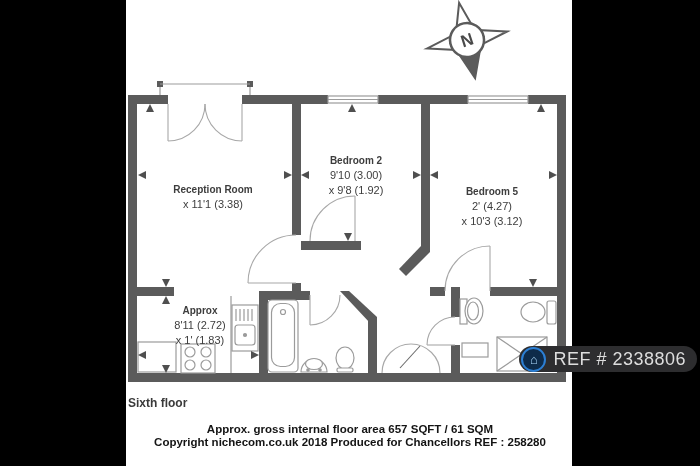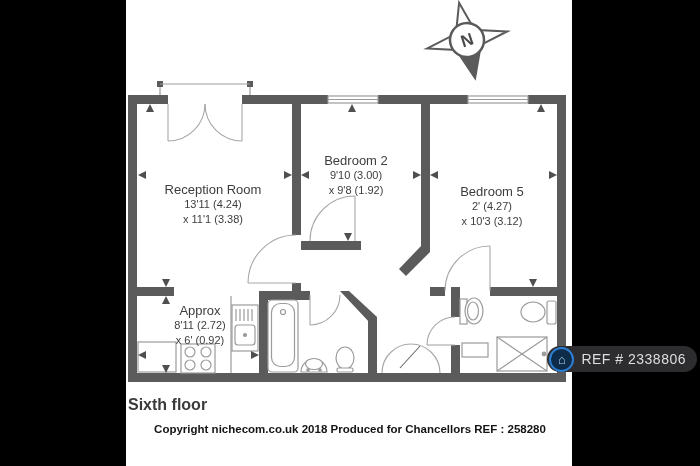--- a/index.html
+++ b/index.html
@@ -9,41 +9,41 @@
   }
   .bar{position:absolute;top:0;bottom:0;background:#000;z-index:3;}
   .bar.left{left:0;width:126px;}
   .bar.right{left:572px;width:128px;}
   #plan-svg{position:absolute;left:0;top:0;z-index:1;}
   .room-label{
     position:absolute;z-index:2;text-align:center;color:#3d3d3d;
     font-size:11px;line-height:15px;transform:translateX(-50%);
     white-space:nowrap;
   }
-  .room-label .room-name{font-weight:normal;font-size:13px;}
+  .room-label .room-name{font-weight:bold;font-size:10px;}
   .floor-label{
     position:absolute;left:128px;top:396px;z-index:2;
-    font-size:16px;font-weight:600;color:#3a3a3a;
+    font-size:12px;font-weight:600;color:#3a3a3a;
   }
   .footer{
     position:absolute;left:0;right:0;top:423px;z-index:2;text-align:center;
     font-size:11.5px;font-weight:bold;color:#141414;line-height:12.5px;
   }
   .ref-badge{
     position:absolute;top:346px;right:3px;height:26px;z-index:4;
     background:#2d2d2f;border-radius:14px;display:flex;align-items:center;
     padding:0 11px 0 2px;
   }
   .ref-badge .house-badge{
     width:21px;height:21px;border-radius:50%;background:#0e2b4a;
     border:2px solid #2c7fd4;display:flex;align-items:center;justify-content:center;
     color:#a8d4f5;font-size:13px;line-height:13px;font-weight:bold;
   }
   .ref-badge .ref-text{
-    color:#dedede;font-size:14px;margin-left:7px;letter-spacing:.5px;
+    color:#dedede;font-size:18px;margin-left:7px;letter-spacing:.5px;
   }
 </style>
 </head>
 <body>
 
 <div class="bar left"></div>
 <div class="bar right"></div>
 
 <svg id="plan-svg" width="700" height="466" viewBox="0 0 700 466">
 
@@ -216,41 +216,41 @@
       <polygon points="508,40 478,32 484,40 478,48"></polygon>
       <polygon points="467,79 455,49 467,55 479,49" fill="#5b5b5b"></polygon>
     </g>
     <circle cx="467" cy="40" r="17" fill="#ffffff" stroke="#5b5b5b" stroke-width="2.5"></circle>
     <text x="467" y="46" text-anchor="middle" font-size="17" font-weight="bold" fill="#4a4a4a" font-family="Liberation Sans, sans-serif" transform="rotate(-6 467 40)">N</text>
   </g>
 </svg>
 
 <div class="room-label" style="left:213px;top:182px;">
   <div class="room-name">Reception Room</div>
-  <div>13'11 (4.24)</div>
   <div>x 11'1 (3.38)</div>
 </div>
 <div class="room-label" style="left:356px;top:153px;">
   <div class="room-name">Bedroom 2</div>
   <div>9'10 (3.00)</div>
   <div>x 9'8 (1.92)</div>
 </div>
 <div class="room-label" style="left:492px;top:184px;">
   <div class="room-name">Bedroom 5</div>
   <div>2' (4.27)</div>
   <div>x 10'3 (3.12)</div>
 </div>
 <div class="room-label" style="left:200px;top:303px;">
   <div class="room-name">Approx</div>
   <div>8'11 (2.72)</div>
-  <div>x 6' (0.92)</div>
+  <div>x 1' (1.83)</div>
 </div>
 
 <div class="floor-label">Sixth floor</div>
 
 <div class="footer">
+  <div>Approx. gross internal floor area 657 SQFT / 61 SQM</div>
   <div>Copyright nichecom.co.uk 2018 Produced for Chancellors REF : 258280</div>
 </div>
 
 <div class="ref-badge">
   <span class="house-badge">⌂</span>
   <span class="ref-text">REF # 2338806</span>
 </div>
 
 </body></html>

